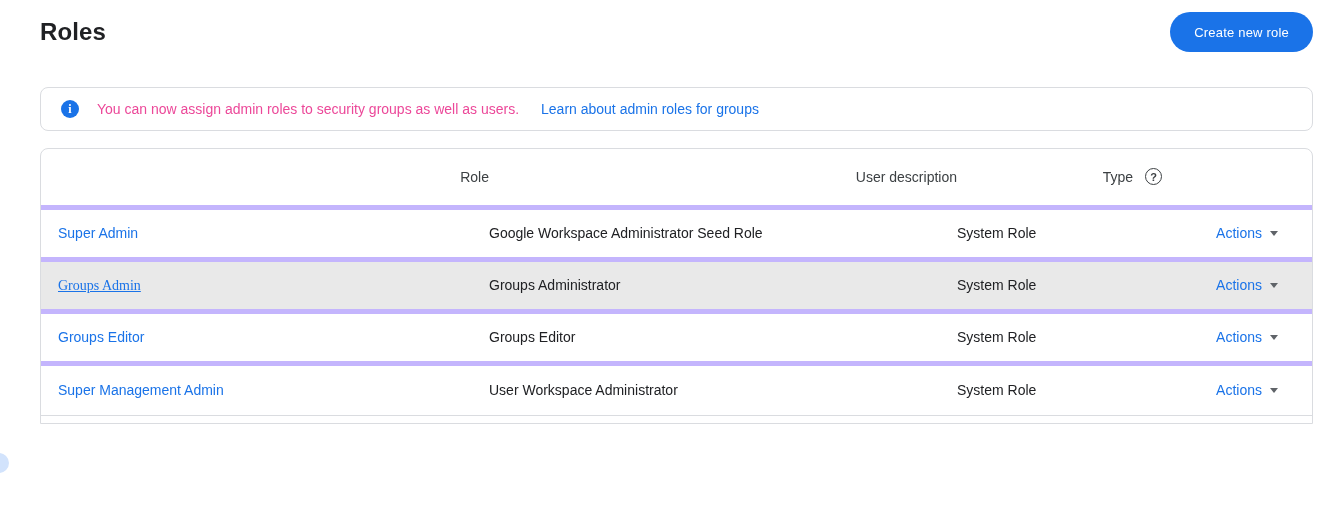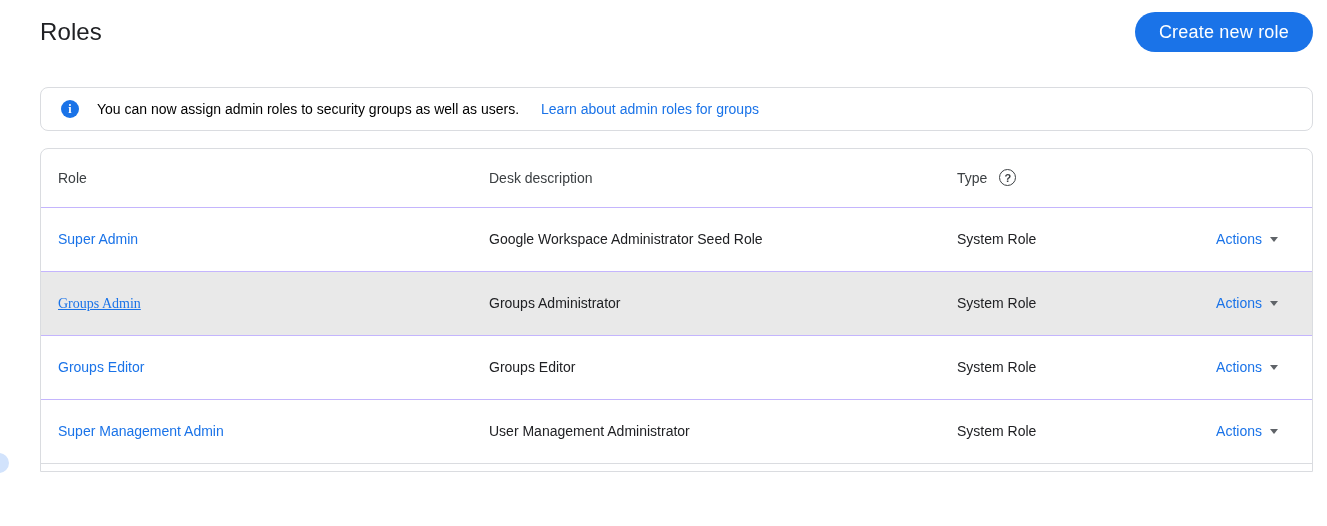--- a/index.html
+++ b/index.html
@@ -18,32 +18,32 @@
   .page-header {
     display: flex;
     align-items: center;
     justify-content: space-between;
     padding: 12px 14px 0 40px;
     height: 52px;
   }
   .page-title {
     margin: 0;
     font-size: 24px;
-    font-weight: 400;
+    font-weight: 700;
     color: #202124;
     letter-spacing: 0.1px;
   }
   .create-btn {
     background: #1a73e8;
     color: #ffffff;
     border: none;
     border-radius: 20px;
     height: 40px;
     padding: 0 24px;
-    font-size: 18px;
+    font-size: 13px;
     font-weight: 500;
     font-family: "Liberation Sans", sans-serif;
     cursor: pointer;
     letter-spacing: 0.2px;
   }
 
   
   .banner {
     margin: 35px 14px 0 40px;
     border: 1px solid #dadce0;
@@ -62,21 +62,21 @@
     background: #1a73e8;
     color: #ffffff;
     font-size: 12px;
     font-weight: 700;
     display: inline-flex;
     align-items: center;
     justify-content: center;
     margin-right: 18px;
     font-family: "Liberation Serif", serif;
   }
-  .banner-text { color: #000000; }
+  .banner-text { color: #ec4899; }
   .banner-link {
     color: #1a73e8;
     text-decoration: none;
     margin-left: 22px;
     cursor: pointer;
   }
 
   
   .table-card {
     margin: 17px 14px 0 40px;
@@ -88,30 +88,30 @@
     width: 100%;
     border-collapse: collapse;
     font-size: 14px;
     table-layout: fixed;
   }
   col.c1 { width: 448px; }
   col.c2 { width: 468px; }
   col.c4 { width: 150px; }
   thead th {
     height: 58px;
-    text-align: left;
+    text-align: right;
     font-weight: 500;
     color: #3c4043;
     padding: 0;
     vertical-align: middle;
   }
   th.first, td.first { padding-left: 17px; }
   tbody td {
-    height: 64px;
-    border-top: 1px solid #c4b5fd;
+    height: 52px;
+    border-top: 5px solid #c4b5fd;
     padding: 0;
     vertical-align: middle;
     color: #202124;
   }
   tr.row-highlight td { background: #e9e9e9; }
   a.role-link {
     color: #1a73e8;
     text-decoration: none;
     cursor: pointer;
   }
@@ -193,21 +193,21 @@
           <col class="c2">
           <col class="c3">
           <col class="c4">
       </colgroup>
       <thead>
         <tr>
           <th class="first">
             <span>Role</span>
           </th>
           <th>
-            <span>Desk description</span>
+            <span>User description</span>
           </th>
           <th>
             <span class="type-header-wrap">
               <span>Type</span>
               <span class="help-icon">?</span>
             </span>
           </th>
           <th></th>
         </tr>
       </thead>
@@ -240,21 +240,21 @@
             <td>System Role</td>
             <td>
               <div class="actions-cell">
                 <a href="#" class="actions-link">Actions</a>
                 <span class="caret"></span>
               </div>
             </td>
           </tr>
           <tr>
             <td class="first"><a href="#" class="role-link">Super Management Admin</a></td>
-            <td>User Management Administrator</td>
+            <td>User Workspace Administrator</td>
             <td>System Role</td>
             <td>
               <div class="actions-cell">
                 <a href="#" class="actions-link">Actions</a>
                 <span class="caret"></span>
               </div>
             </td>
           </tr>
           <tr class="partial">
             <td colspan="4"></td>

